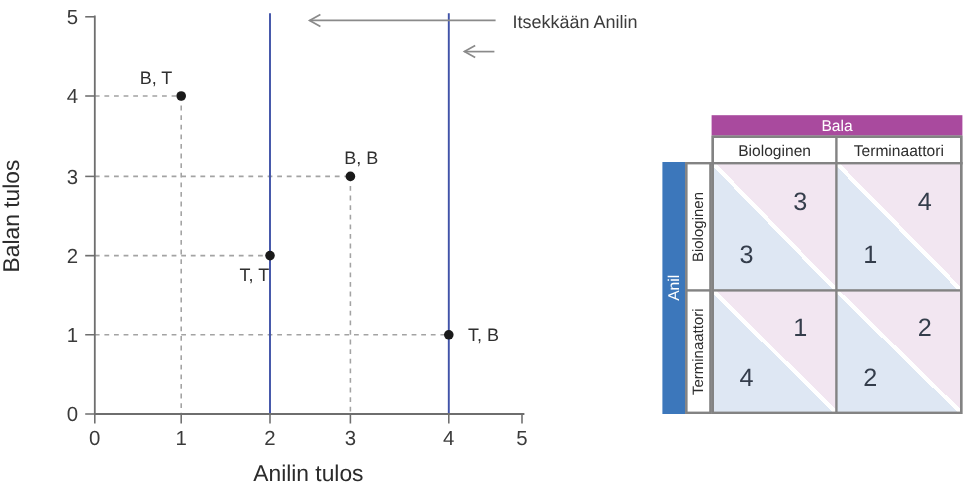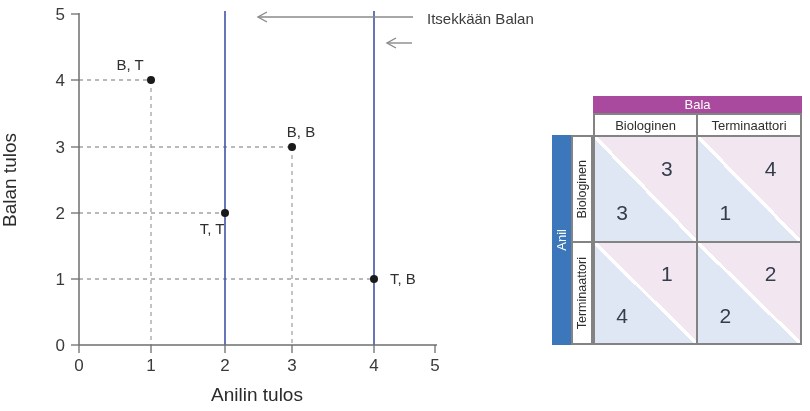--- a/index.html
+++ b/index.html
@@ -89,21 +89,21 @@
       <text x="212" y="234" font-size="15" text-anchor="middle" fill="#2f2f2f">T, T</text>
       <circle cx="374" cy="279" r="4" fill="#1a1a1a"></circle>
       <text x="390" y="284" font-size="15" text-anchor="start" fill="#2f2f2f">T, B</text>
       <line x1="258" y1="17" x2="413" y2="17" stroke="#8a8a8a" stroke-width="1.4"></line>
       <path d="M 267 12 L 258 17 L 267 22" stroke="#8a8a8a" stroke-width="1.4" fill="none"></path>
       <line x1="387" y1="43" x2="412" y2="43" stroke="#8a8a8a" stroke-width="1.4"></line>
       <path d="M 396 38 L 387 43 L 396 48" stroke="#8a8a8a" stroke-width="1.4" fill="none"></path>
     </svg>
 
   <div class="annot">
-    <div>Itsekkään Balan</div>
+    <div>Itsekkään Anilin</div>
   </div>
 
   <div class="matrix">
     <div class="bala">
       <span>Bala</span>
     </div>
     <div class="colheads">
       <div>Biologinen</div>
       <div>Terminaattori</div>
     </div>

